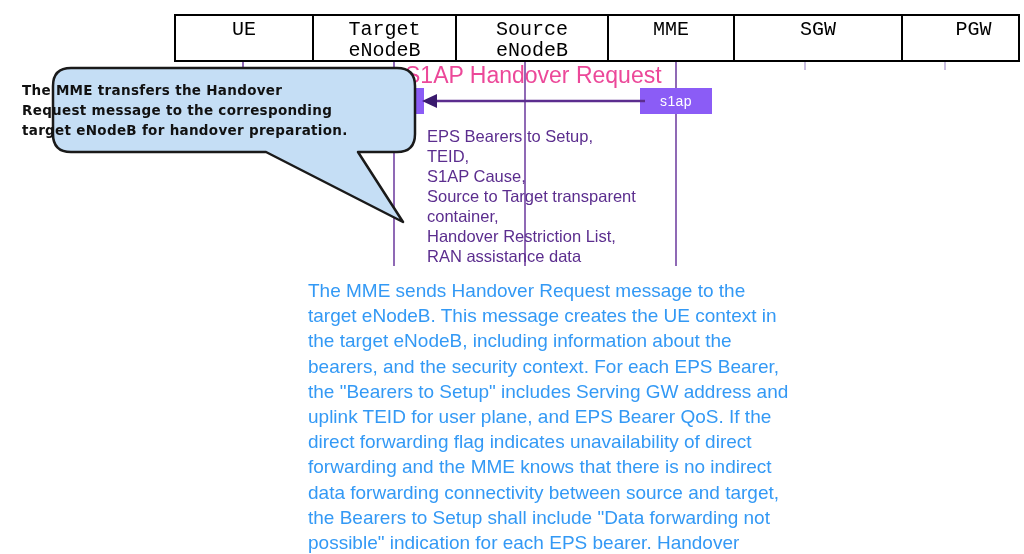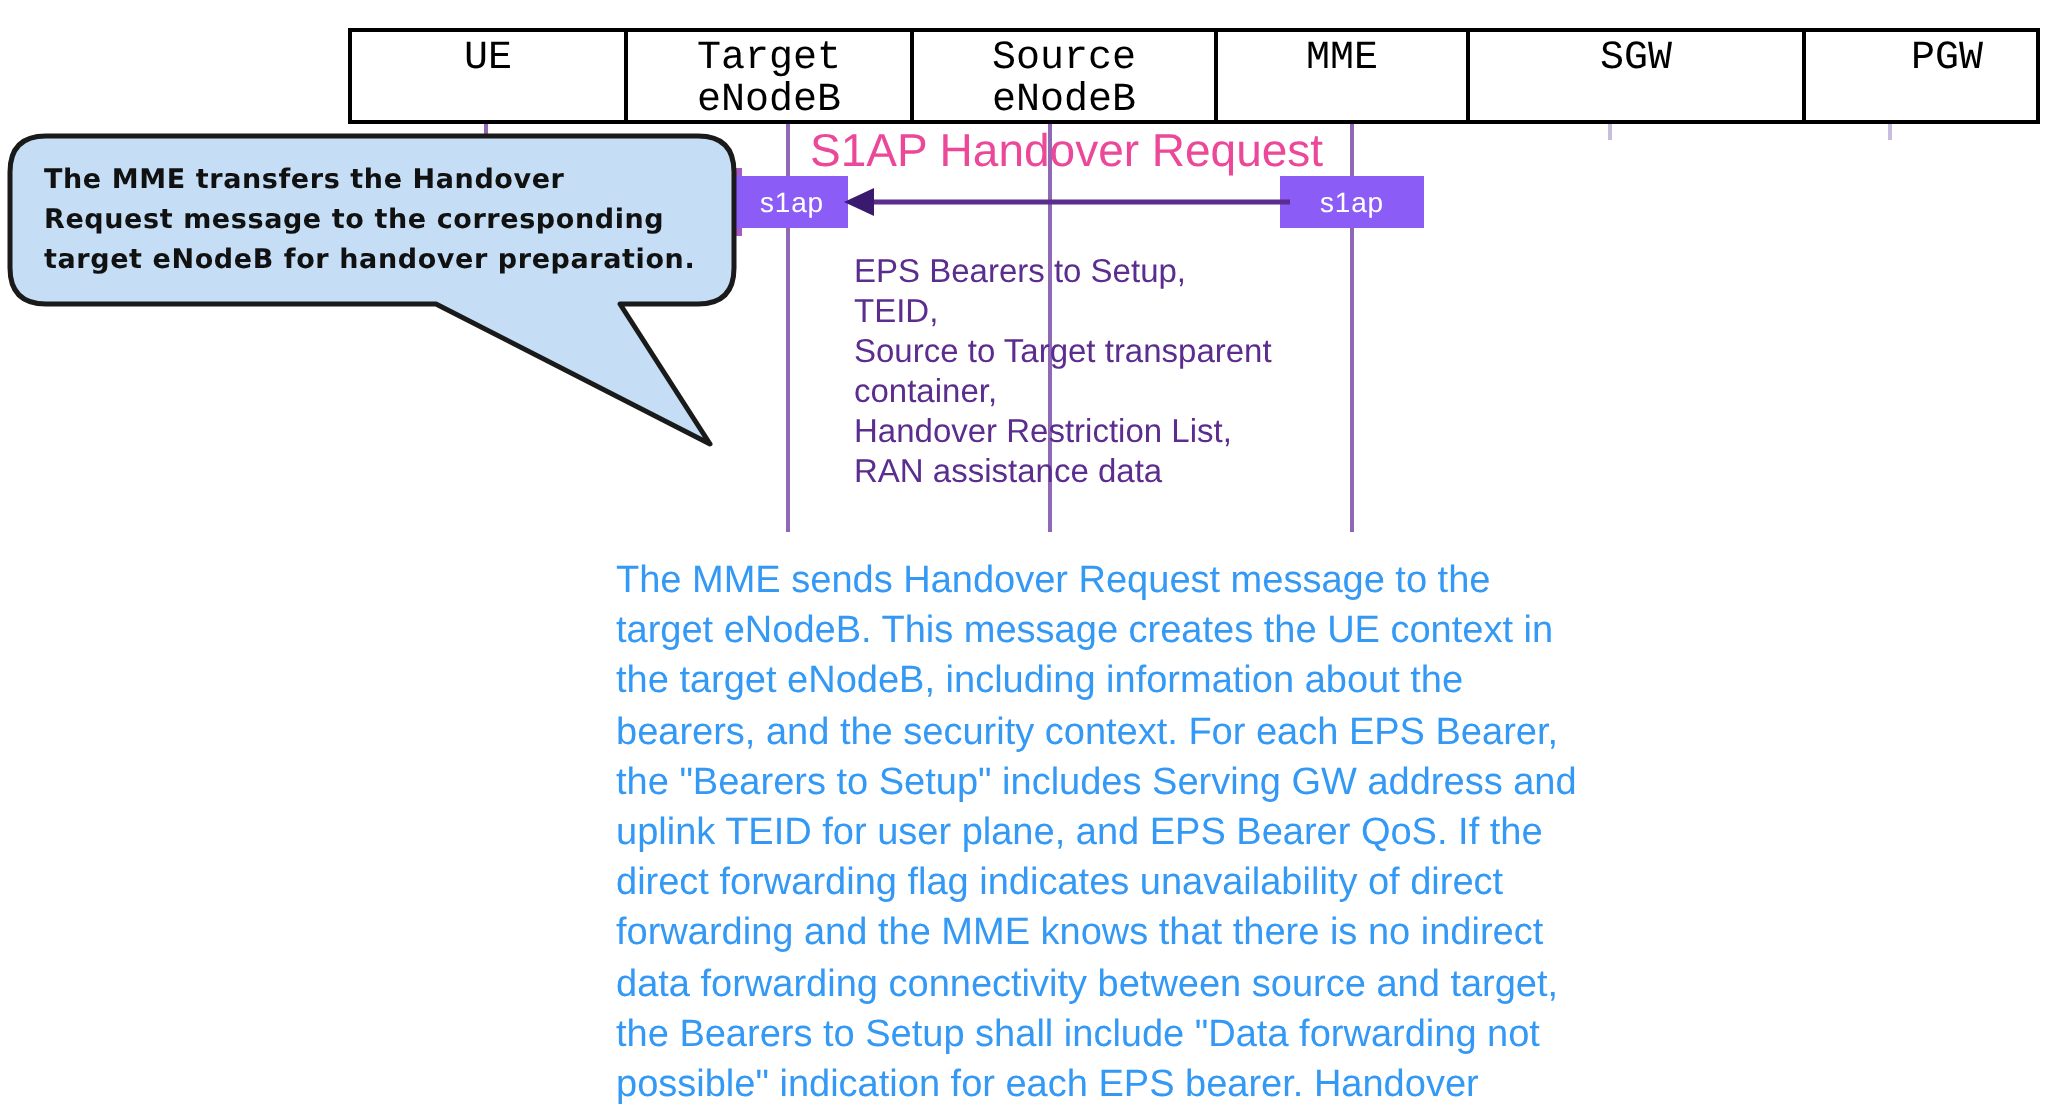--- a/index.html
+++ b/index.html
@@ -55,20 +55,21 @@
     opacity: 0.55;
   }
 
   
   #callout-wrap {
     position: absolute;
     left: 0px;
     top: 60px;
     width: 380px;
     height: 175px;
+    padding-left: 48px;
   }
   #callout-wrap svg { display: block; }
   #callout-text {
     position: absolute;
     left: 22px;
     top: 20px;
     width: 330px;
     font-size: 13.5px;
     line-height: 20px;
     color: #111111;
@@ -196,20 +197,21 @@
 </div>
 
 <svg id="message-arrow" width="225" height="18" viewBox="0 0 225 18">
   <line x1="225" y1="9" x2="14" y2="9" stroke="#5b2d8e" stroke-width="2.5"></line>
   <polygon points="2,9 17,2 17,16" fill="#3a1a6e"></polygon>
 </svg>
 
 <div id="param-list">
   <div>EPS Bearers to Setup,</div>
   <div>TEID,</div>
+  <div>S1AP Cause,</div>
   <div>Source to Target transparent</div>
   <div>container,</div>
   <div>Handover Restriction List,</div>
   <div>RAN assistance data</div>
 </div>
 
 <div id="callout-wrap">
   <svg width="380" height="175" viewBox="0 0 380 175">
     <path d="M 5 26
              Q 5 8 23 8

